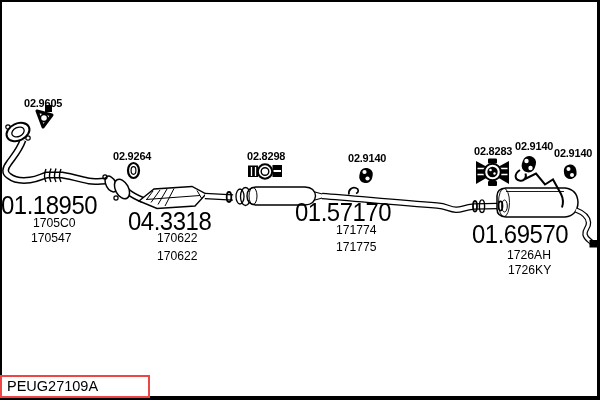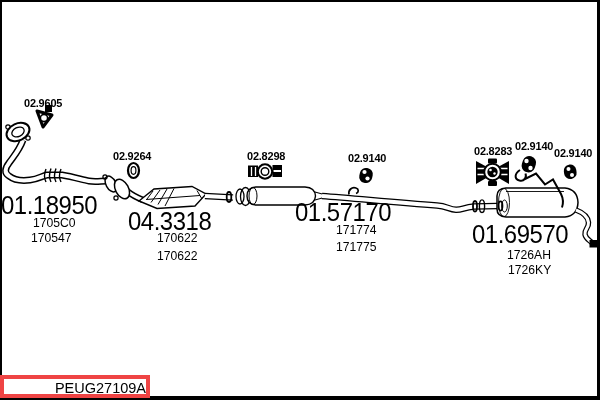--- a/index.html
+++ b/index.html
@@ -1,36 +1,36 @@
 <!DOCTYPE html>
 <html><head>
 <meta charset="utf-8">
 <style>
   html,body{margin:0;padding:0;background:#fff;}
   #stage{
     position:relative;width:600px;height:400px;background:#ffffff;
     box-shadow: inset 0 0 0 2px #000, inset -3px -4px 0 0 #000;
-    font-family:"Liberation Sans", sans-serif;color:#000;overflow:hidden;text-align:right;
+    font-family:"Liberation Sans", sans-serif;color:#000;overflow:hidden;
   }
   #diagram-svg{position:absolute;left:0;top:0;}
   .lbl{
     position:absolute;font-size:11.5px;font-weight:700;line-height:1;
     letter-spacing:-0.2px;white-space:nowrap;transform:scaleX(0.95);transform-origin:0 0;
   }
   .big{
     position:absolute;font-size:26px;font-weight:400;line-height:1;
     letter-spacing:-0.5px;white-space:nowrap;transform:scaleX(0.92);transform-origin:0 0;
   }
   .sub{
     position:absolute;font-size:13.5px;font-weight:400;line-height:1;
     white-space:nowrap;transform:scaleX(0.9);transform-origin:0 0;
   }
   #code-box{
     position:absolute;left:0;top:375px;width:150px;height:23px;
-    border:4px solid #ef4444;background:#fff;box-sizing:border-box;
+    border:2px solid #ef4444;background:#fff;box-sizing:border-box;
   }
   #code-box span{
     display:block;padding-left:5px;font-size:14.5px;line-height:19px;font-weight:400;
   }
 </style>
 </head>
 <body>
 
 <div id="stage">
 

